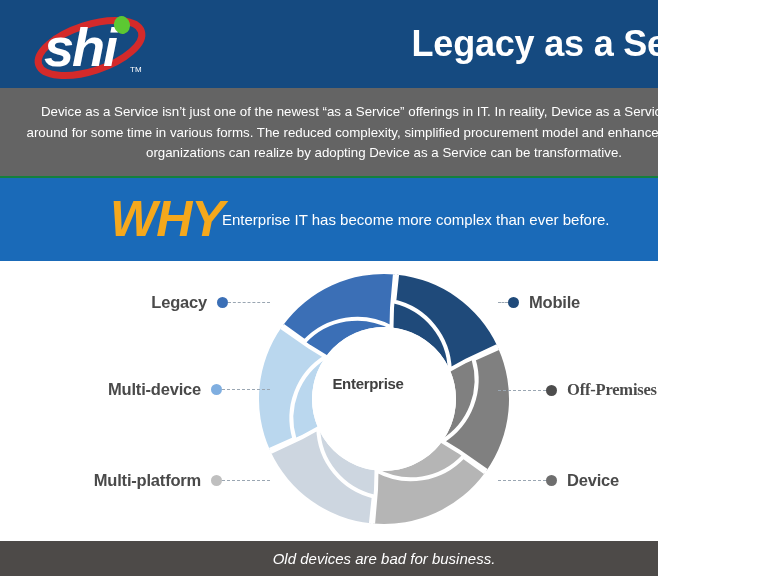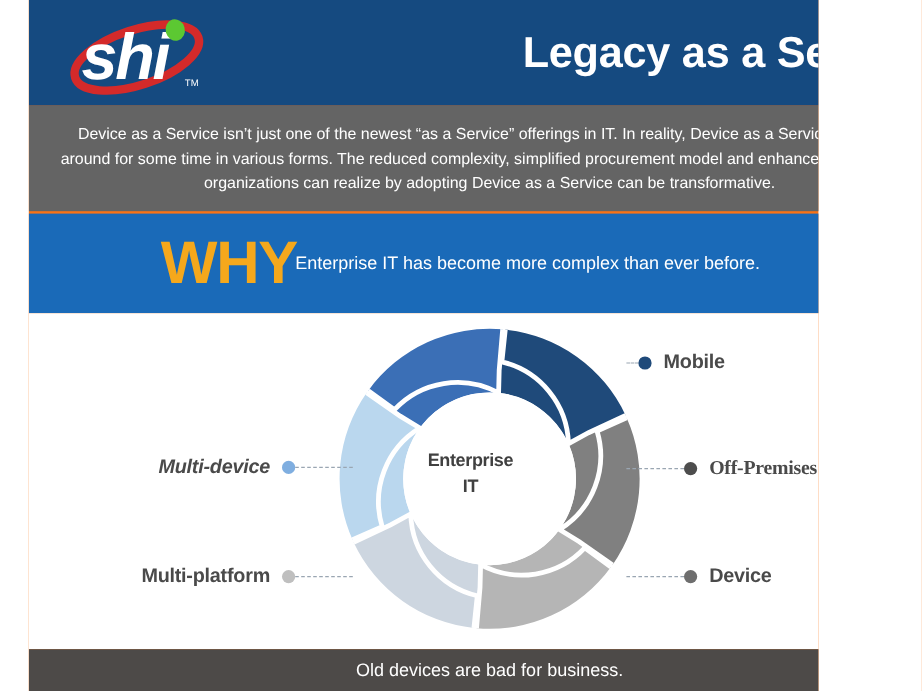--- a/index.html
+++ b/index.html
@@ -8,22 +8,21 @@
     background: #ffffff;
   }
   body {
     font-family: "Liberation Sans", sans-serif;
   }
   .slide {
     position: relative;
     width: 658px;
     height: 576px;
     overflow: hidden;
-    background: #f97316;
-    margin-left: 24px;
+    background: #15803d;
   }
 
   
   .header {
     position: absolute;
     left: 0; top: 0;
     width: 768px; height: 88px;
     background: #154A80;
   }
   .logo {
@@ -70,20 +69,21 @@
     background: #1A6AB8;
   }
   .why-word {
     position: absolute;
     left: 110px; top: 12px;
     color: #F5A81C;
     font-size: 50px;
     font-weight: bold;
     letter-spacing: -1px;
     line-height: 58px;
+    font-style: italic;
   }
   .why-sub {
     position: absolute;
     left: 222px; top: 30px;
     color: #ffffff;
     font-size: 15px;
     line-height: 24px;
     white-space: nowrap;
   }
 
@@ -130,32 +130,33 @@
     height: 0;
     border-top: 1px dashed #9aa6b2;
     flex: 0 0 auto;
   }
   .callout.left { justify-content: flex-end; }
   .callout.left .txt { margin-right: 10px; }
   .callout.right .txt { margin-left: 10px; }
 
   
   .c-legacy        { left: 110px; top: 32px;  width: 160px; }
-  .c-multidevice   { left: 66px;  top: 119px; width: 204px; font-style: italic; }
+  .c-multidevice   { left: 66px;  top: 119px; width: 204px; }
   .c-multiplatform { left: 66px;  top: 210px; width: 204px; }
   .c-mobile        { left: 498px; top: 32px;  width: 200px; align-items: center; }
   .c-offpremises   { left: 498px; top: 119px; width: 230px; font-family: Liberation Serif, serif; }
   .c-cloud         { left: 498px; top: 210px; width: 200px; }
 
   
   .footer-band {
     position: absolute;
     left: 0; top: 541px;
     width: 768px; height: 35px;
     background: #4D4A48;
+    font-style: italic;
   }
   .footer-text {
     position: absolute;
     left: 0; top: 8px;
     width: 768px;
     text-align: center;
     color: #ffffff;
     font-size: 15px;
     line-height: 20px;
   }
@@ -250,23 +251,27 @@
           <path transform="rotate(156)" d="M 125,0 L 98,0 A 72,72 0 0,1 36.0,62.3 L 46.8,78.0 L 64.4,107.2"></path>
           <path transform="rotate(216)" d="M 125,0 L 98,0 A 72,72 0 0,1 36.0,62.3 L 46.8,78.0 L 64.4,107.2"></path>
         </g>
 
         <circle cx="0" cy="0" r="72" fill="#ffffff"></circle>
       </g>
     </svg>
 
     <div class="center-label">
       <div>Enterprise</div>
-      <div>IT</div>
-    </div>
-
+    </div>
+
+    <div class="callout left c-legacy">
+      <span class="txt">Legacy</span>
+      <span class="dot" style="background:#3B6FB6"></span>
+      <span class="leader" style="width:42px"></span>
+    </div>
 
     <div class="callout left c-multidevice">
       <span class="txt">Multi-device</span>
       <span class="dot" style="background:#7FAEE0"></span>
       <span class="leader" style="width:48px"></span>
     </div>
 
     <div class="callout left c-multiplatform">
       <span class="txt">Multi-platform</span>
       <span class="dot" style="background:#BFBFBF"></span>

